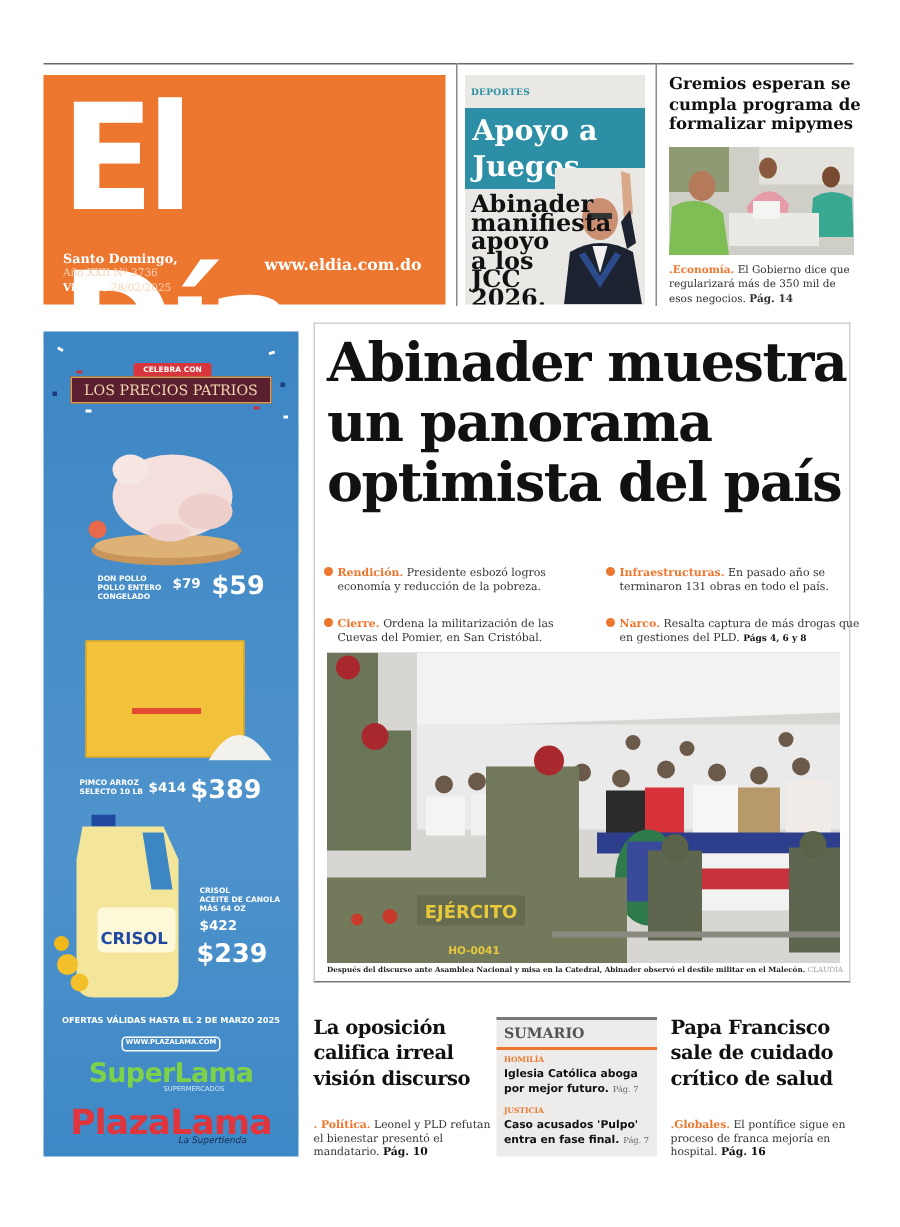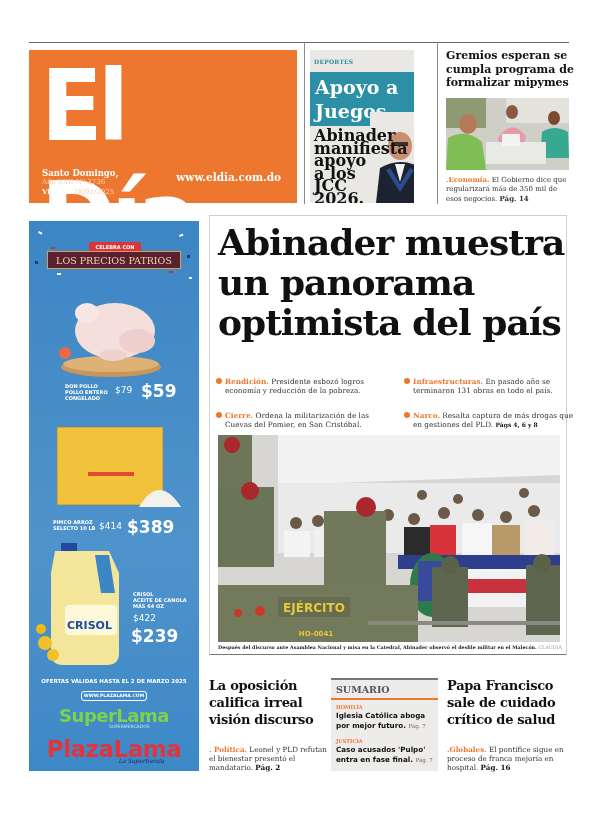--- a/index.html
+++ b/index.html
@@ -12,41 +12,41 @@
   
   .masthead { position: absolute; left: 29px; top: 50px; width: 268px; height: 153px; background: #ee7730; color: #fff; }
   .logo { position: absolute; left: 12px; top: 0px; font-family: "DejaVu Sans", sans-serif; font-weight: bold; font-size: 98px; letter-spacing: -5px; line-height: 112px; color: #fff; transform: scaleX(0.92); transform-origin: left; }
   .mast-left { position: absolute; left: 13px; top: 118px; font-size: 7px; line-height: 9px; color: #fff; }
   .mast-left .city { font-weight: bold; font-size: 8.5px; line-height: 10px; }
   .mast-left .faint { color: #fbd2b5; }
   .mast-left b { font-weight: bold; }
   .mast-url { position: absolute; right: 16px; top: 121px; font-weight: bold; font-size: 10.5px; color: #fff; }
 
   
-  .deportes { position: absolute; left: 310px; top: 50px; width: 104px; height: 153px; background: #e9e8e5; overflow: hidden; }
+  .deportes { position: absolute; left: 310px; top: 50px; width: 120px; height: 153px; background: #e9e8e5; overflow: hidden; }
   .dep-kicker { position: absolute; left: 4px; top: 8px; font-size: 6px; font-weight: bold; color: #2a8ea2; letter-spacing: 0.2px; }
   .dep-head { position: absolute; left: 0; top: 22px; width: 120px; height: 54px; background: #2c8fa5; color: #fff; font-weight: bold; font-size: 19px; line-height: 24px; padding: 3px 0 0 5px; }
   .dep-photo { position: absolute; left: 60px; top: 62px; width: 60px; height: 91px; }
   .dep-text { position: absolute; left: 4px; top: 80px; width: 64px; font-weight: bold; font-size: 16px; line-height: 12.5px; color: #111; }
   .dep-page { font-weight: normal; }
 
   
   .gremios-title { position: absolute; left: 446px; top: 49px; width: 130px; font-weight: bold; font-size: 11px; line-height: 13.5px; color: #111; }
   .gremios-photo { position: absolute; left: 446px; top: 98px; width: 123px; height: 72px; background: linear-gradient(160deg,#8a9a70 0%,#d8d4c6 40%,#cfd3d6 60%,#4fa89c 100%); overflow: hidden; }
   .gremios-text { position: absolute; left: 446px; top: 175px; width: 126px; font-size: 7px; line-height: 9px; color: #333; }
 
   .kicker { color: #ee7730; font-weight: bold; }
 
   
   .ad { position: absolute; left: 29px; top: 221px; width: 170px; height: 550px; background: linear-gradient(180deg,#3c86c4 0%,#4f93cc 60%,#3d88c6 100%); overflow: hidden; color: #fff; font-family: "DejaVu Sans", sans-serif; }
   .ad-banner { position: absolute; left: 18px; top: 14px; width: 134px; height: 34px; }
   .ad-banner-top { position: absolute; left: 42px; top: 7px; width: 52px; height: 10px; background: #d8363c; color:#fff; font-size: 5px; font-weight: bold; text-align: center; line-height: 10px; border-radius: 2px; }
   .ad-banner-main { position: absolute; left: 0; top: 16px; width: 134px; height: 18px; background: #5a2030; color: #f2d6b0; font-family: "DejaVu Serif", serif; font-size: 9.5px; text-align: center; line-height: 18px; border: 1px solid #d8a050; }
   .price-row { position: absolute; font-size: 5px; font-weight: bold; line-height: 6px; color: #fff; }
-  .price-old { position: absolute; font-weight: normal; font-size: 9px; }
+  .price-old { position: absolute; font-weight: bold; font-size: 9px; }
   .price-new { position: absolute; font-weight: bold; font-size: 17px; }
   .ad-valid { position: absolute; left: 0; top: 457px; width: 170px; text-align: center; font-size: 5.5px; font-weight: bold; }
   .ad-url { position: absolute; left: 52px; top: 470px; width: 66px; height: 10px; border: 1px solid #fff; border-radius: 3px; font-size: 4.5px; text-align: center; line-height: 8px; font-weight: bold; }
   .ad-super { position: absolute; left: 0; top: 484px; width: 170px; text-align: center; font-size: 18px; font-weight: bold; color: #7ed24a; letter-spacing: -0.5px; }
   .ad-super-sub { position: absolute; left: 80px; top: 503px; font-size: 4.5px; color: #cde4f4; }
   .ad-plaza { position: absolute; left: 0; top: 515px; width: 170px; text-align: center; font-size: 23px; font-weight: bold; color: #e0353d; letter-spacing: -0.5px; }
   .ad-plaza-sub { position: absolute; left: 90px; top: 536px; font-size: 6px; font-style: italic; color: #1b2e55; }
 
   
   .main-box { position: absolute; left: 209px; top: 215px; width: 358px; height: 440px; border: 1px solid #d0d0d0; border-bottom: 1px solid #777; }
@@ -291,21 +291,21 @@
 </div>
 <div class="caption">
   <span>Después del discurso ante Asamblea Nacional y misa en la Catedral, Abinader observó el desfile militar en el Malecón.</span>
   <span class="credit">CLAUDIA LAMAS</span>
 </div>
 
 <div class="story-title" style="left:209px; top:677px; width:118px;">La oposición califica irreal visión discurso</div>
 <div class="story-text" style="left:209px; top:745px; width:118px;">
   <span class="kicker">. Política.</span>
   <span>Leonel y PLD refutan el bienestar presentó el mandatario.</span>
-  <b>Pág. 2</b>
+  <b>Pág. 10</b>
 </div>
 
 <div class="sumario">
   <div class="sum-title">SUMARIO</div>
   <div class="sum-line"></div>
   <div class="sum-kicker" style="top:24px;">HOMILÍA</div>
   <div class="sum-text" style="top:31px;">
     <span>Iglesia Católica aboga por mejor futuro.</span>
     <span class="pg">Pág. 7</span>
   </div>

